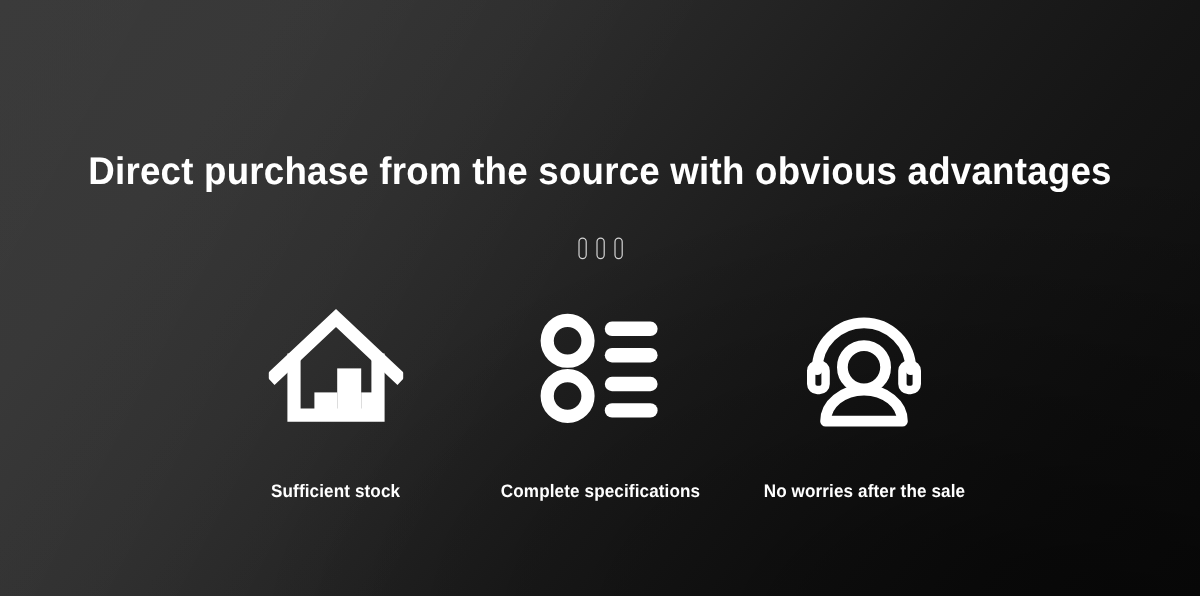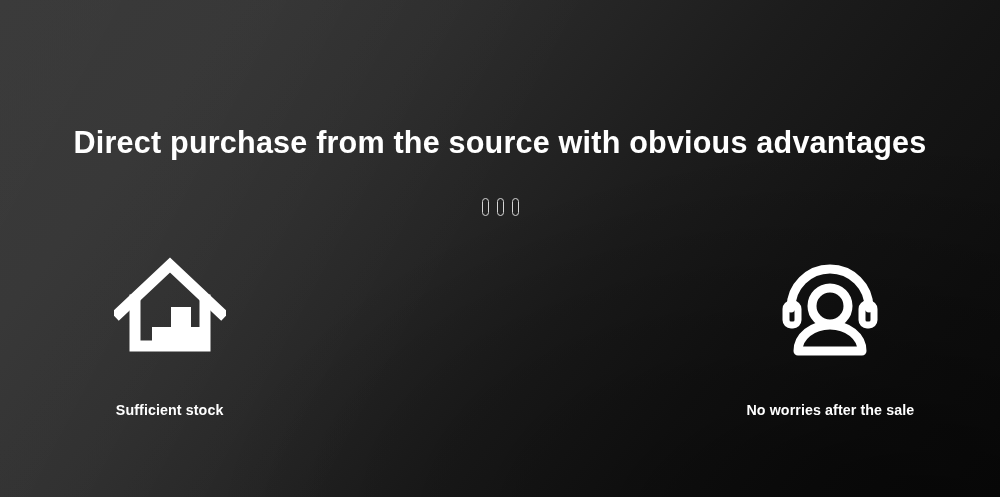--- a/index.html
+++ b/index.html
@@ -98,21 +98,21 @@
     background: transparent;
   }
 
   .features {
     position: absolute;
     top: 258px;
     left: 60px;
     width: 880px;
     display: flex;
     align-items: flex-start;
-    justify-content: space-between;
+    justify-content: center;
   }
   .feature {
     width: 220px;
     display: flex;
     flex-direction: column;
     align-items: center;
   }
   .feature-icon {
     height: 96px;
     display: flex;
@@ -157,20 +157,33 @@
             <path d="M5 57 L56 9 L107 57" stroke="#ffffff" stroke-width="11" stroke-linecap="square" stroke-linejoin="miter"></path>
             <path d="M21 44 L21 90 L91 90 L91 44" stroke="#ffffff" stroke-width="11" stroke-linecap="square" stroke-linejoin="miter" fill="none"></path>
             <rect x="57" y="51" width="20" height="39" fill="#ffffff"></rect>
             <rect x="38" y="71" width="19" height="19" fill="#ffffff"></rect>
             <rect x="77" y="71" width="19" height="19" fill="#ffffff"></rect>
           </svg>
         </div>
         <div class="feature-label">Sufficient stock</div>
       </div>
 
+      <div class="feature">
+        <div class="feature-icon">
+          <svg width="112" height="100" viewBox="0 0 112 100" fill="none" aria-hidden="true">
+            <circle cx="29" cy="28" r="17" stroke="#ffffff" stroke-width="11" fill="none"></circle>
+            <circle cx="29" cy="74" r="17" stroke="#ffffff" stroke-width="11" fill="none"></circle>
+            <rect x="60" y="12" width="44" height="12" rx="6" fill="#ffffff"></rect>
+            <rect x="60" y="34" width="44" height="12" rx="6" fill="#ffffff"></rect>
+            <rect x="60" y="58" width="44" height="12" rx="6" fill="#ffffff"></rect>
+            <rect x="60" y="80" width="44" height="12" rx="6" fill="#ffffff"></rect>
+          </svg>
+        </div>
+        <div class="feature-label">Complete specifications</div>
+      </div>
 
 
       <div class="feature">
         <div class="feature-icon">
           <svg width="112" height="100" viewBox="0 0 112 100" fill="none" aria-hidden="true">
             <path d="M17 52 A39 39 0 0 1 95 52" stroke="#ffffff" stroke-width="9" stroke-linecap="round" fill="none"></path>
             <rect x="12" y="48" width="12" height="21" rx="5" stroke="#ffffff" stroke-width="7" fill="none"></rect>
             <rect x="88" y="48" width="12" height="21" rx="5" stroke="#ffffff" stroke-width="7" fill="none"></rect>
             <circle cx="56" cy="50" r="18" stroke="#ffffff" stroke-width="9" fill="none"></circle>
             <path d="M24 95 A32 26 0 0 1 88 95 Z" stroke="#ffffff" stroke-width="9" stroke-linejoin="round" fill="none"></path>

